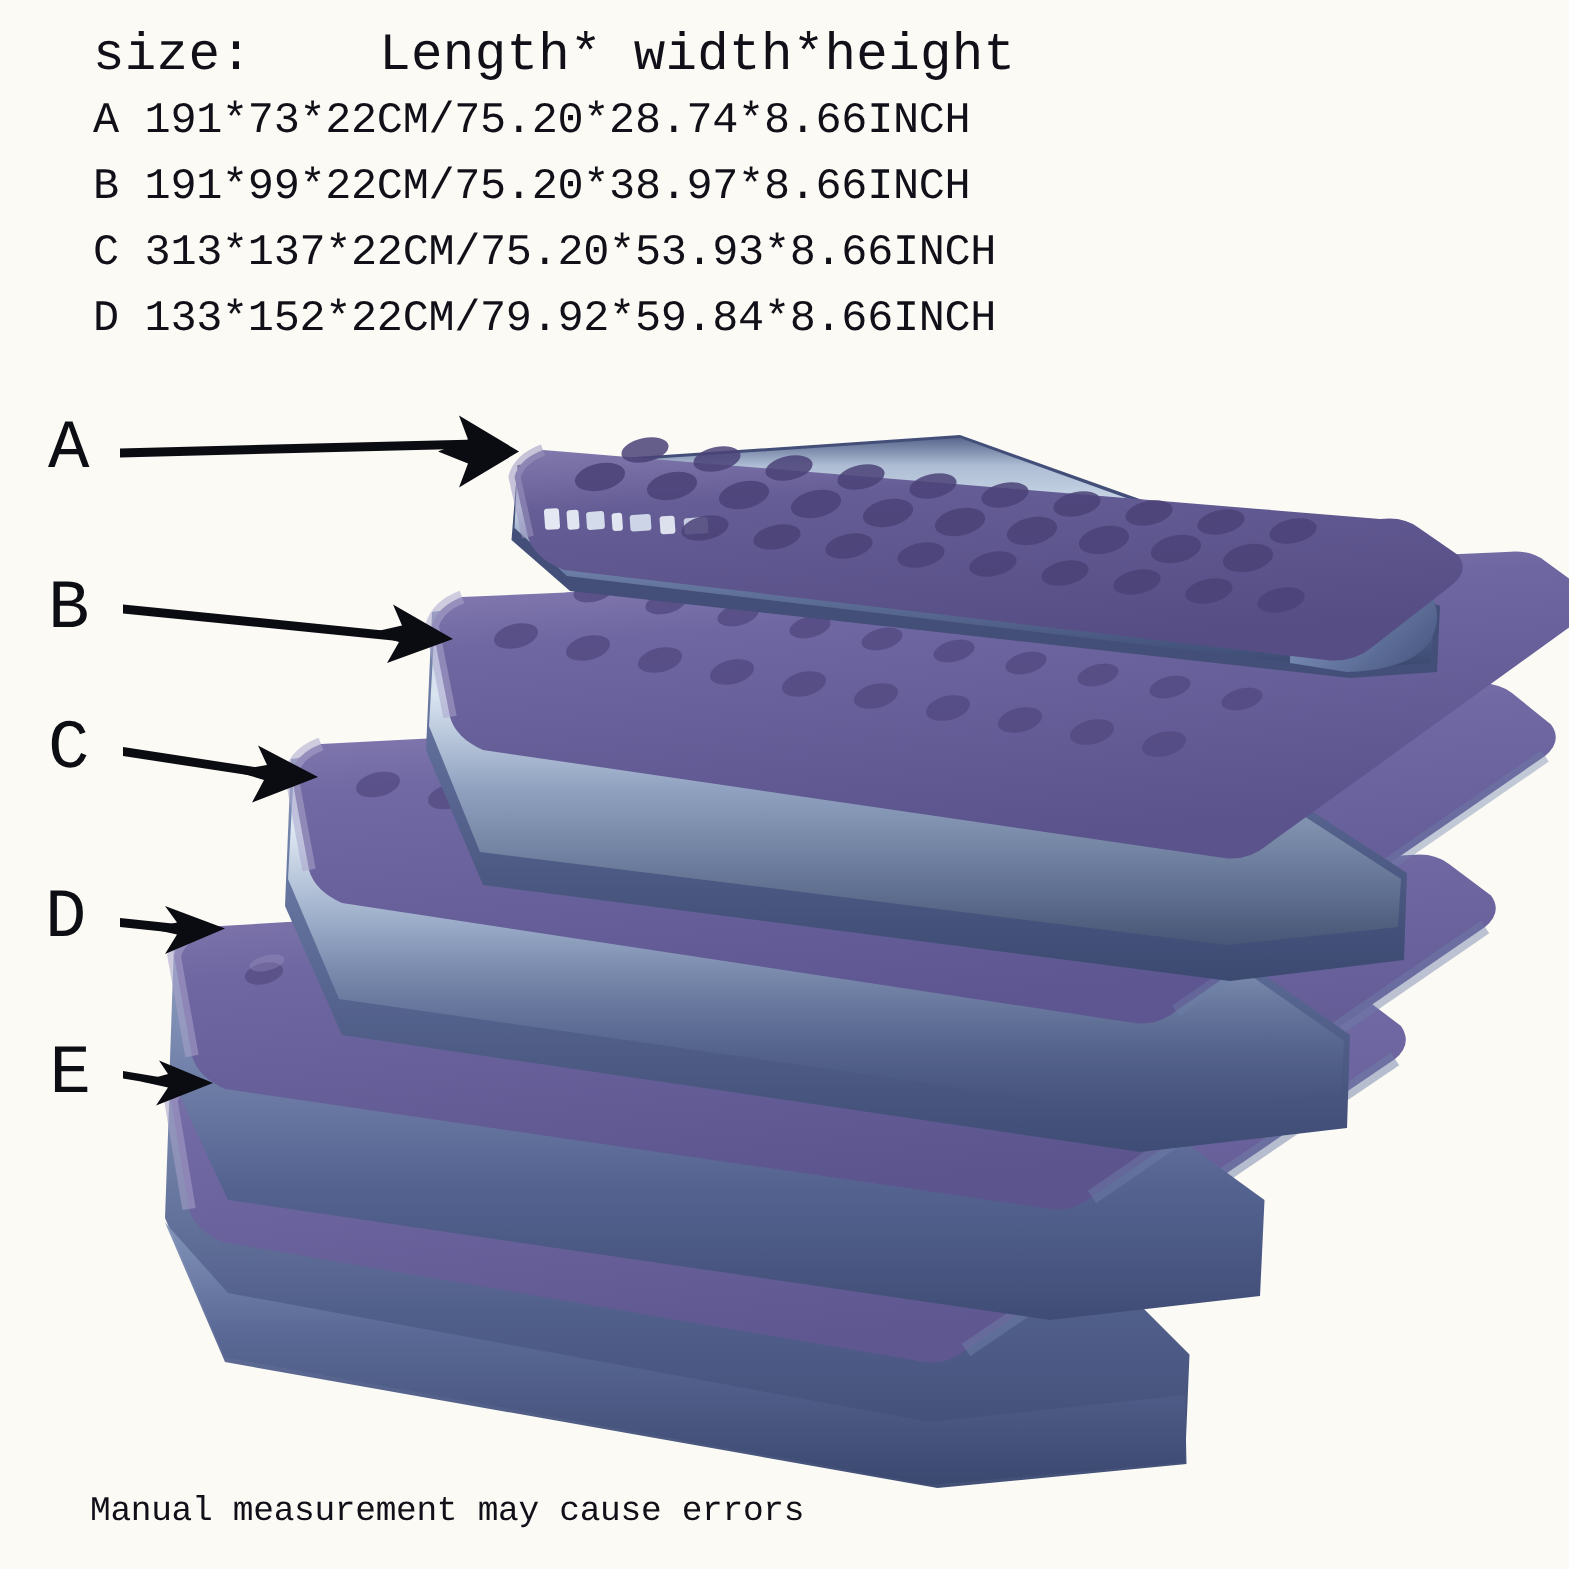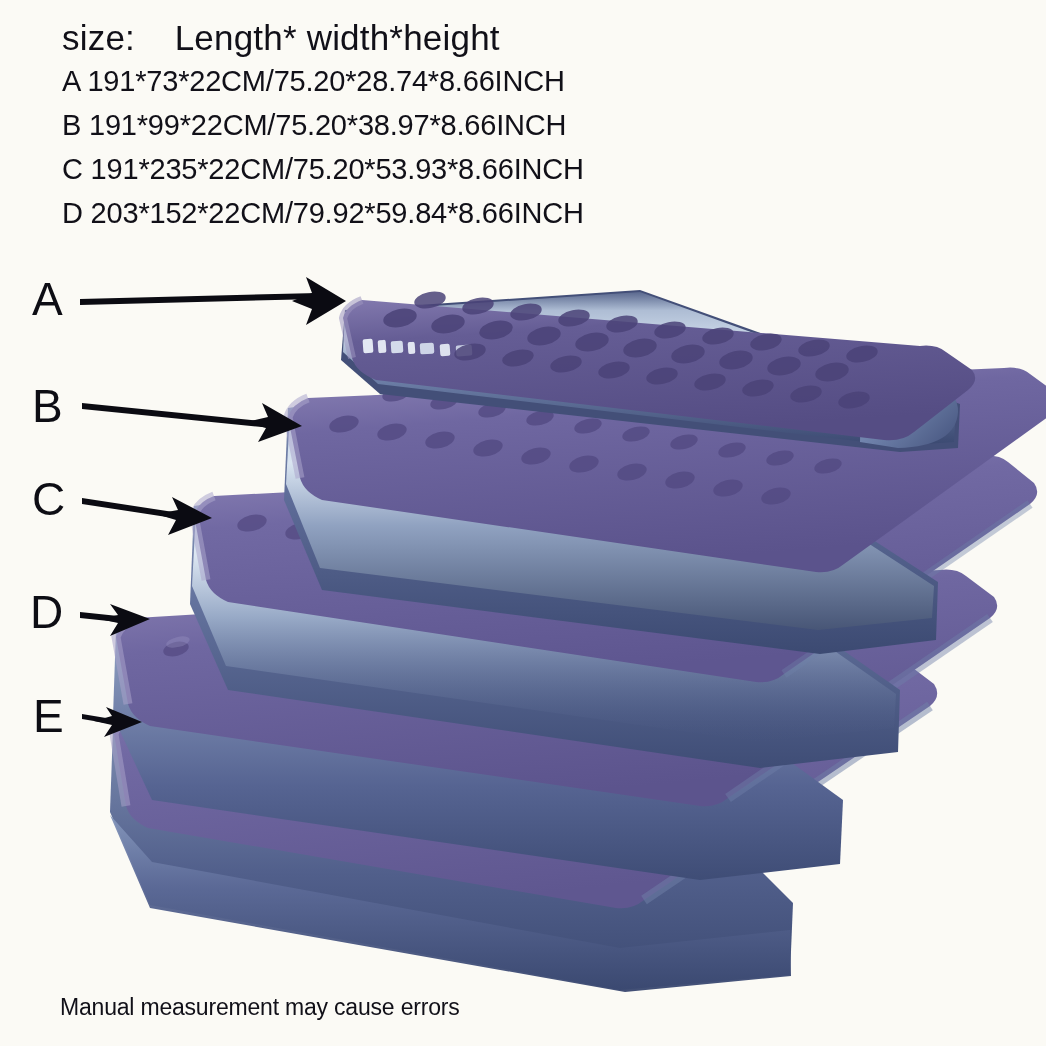--- a/index.html
+++ b/index.html
@@ -7,21 +7,21 @@
     margin: 0;
     padding: 0;
     background: #ffffff;
   }
   #stage {
     position: relative;
     width: 1046px;
     height: 1046px;
     background: #fbfaf5;
     overflow: hidden;
-    font-family: Liberation Sans, sans-serif;
+    font-family: Liberation Mono, monospace;
     color: #111018;
   }
 
   
   .spec-block {
     position: absolute;
     left: 62px;
     top: 16px;
     width: 820px;
   }
@@ -431,22 +431,22 @@
         <path d="M82,714 L112,719 L112,724 L82,719 Z"></path>
         <path d="M106,707 L142,722 L104,737 L112,725 L94,721 L112,716 Z"></path>
       </g>
     </g>
   </svg>
 
   <div class="spec-block">
     <div class="spec-head">size:    Length* width*height</div>
     <div class="spec-line">A 191*73*22CM/75.20*28.74*8.66INCH</div>
     <div class="spec-line">B 191*99*22CM/75.20*38.97*8.66INCH</div>
-    <div class="spec-line">C 191*235*22CM/75.20*53.93*8.66INCH</div>
-    <div class="spec-line">D 203*152*22CM/79.92*59.84*8.66INCH</div>
+    <div class="spec-line">C 313*137*22CM/75.20*53.93*8.66INCH</div>
+    <div class="spec-line">D 133*152*22CM/79.92*59.84*8.66INCH</div>
   </div>
 
   <div class="callout-letter" style="left:32px;top:276px;">A</div>
   <div class="callout-letter" style="left:32px;top:383px;">B</div>
   <div class="callout-letter" style="left:32px;top:476px;">C</div>
   <div class="callout-letter" style="left:30px;top:589px;">D</div>
   <div class="callout-letter" style="left:33px;top:693px;">E</div>
 
   <div class="caption">Manual measurement may cause errors</div>
 

